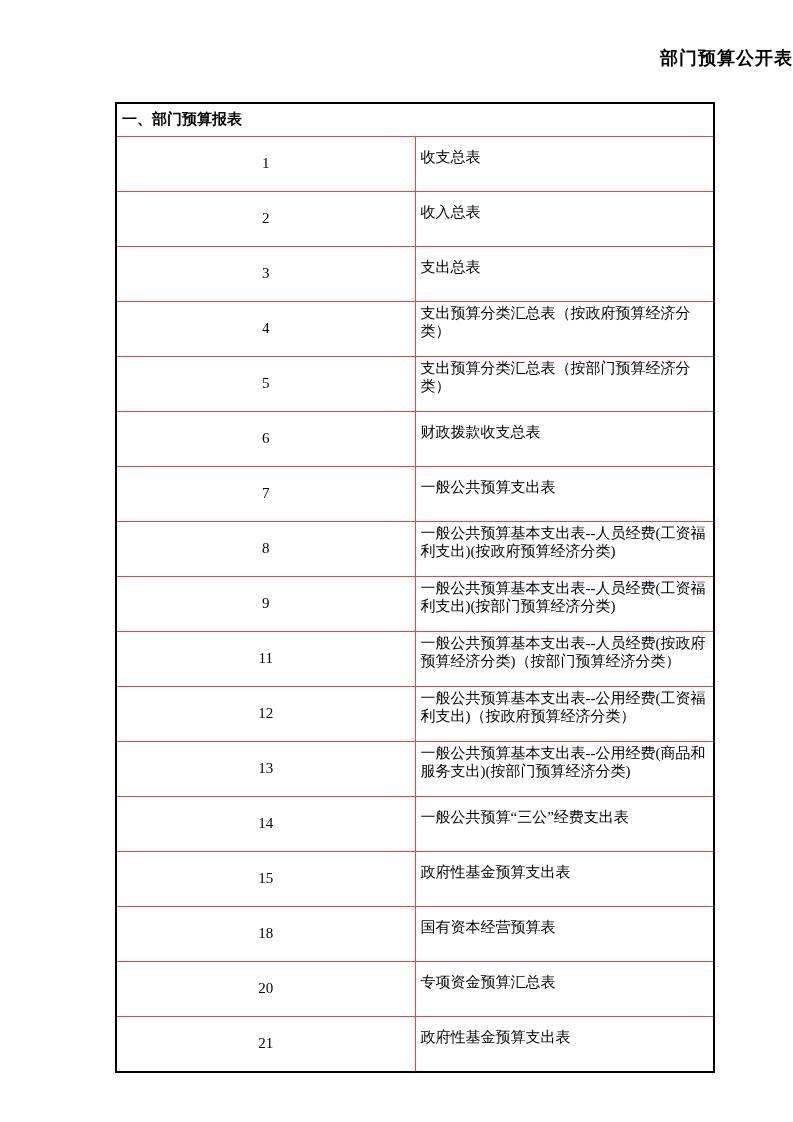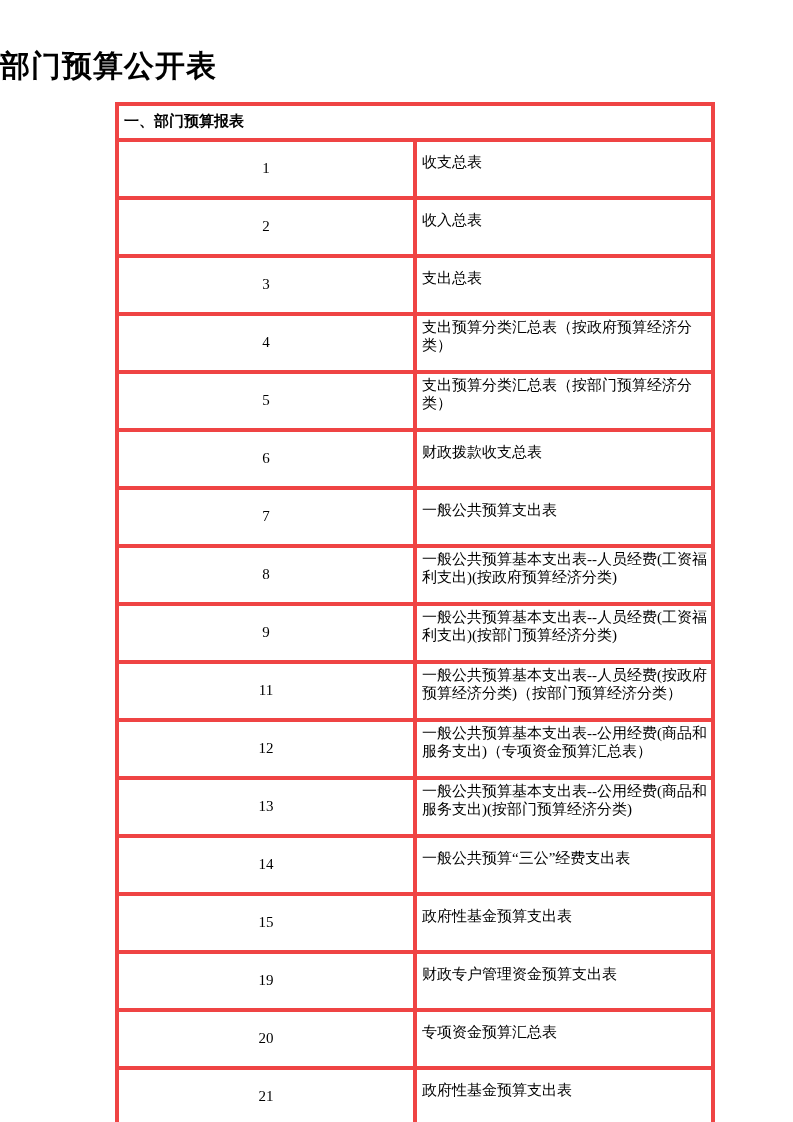--- a/index.html
+++ b/index.html
@@ -13,39 +13,39 @@
     height: 1122px;
     font-family: "Liberation Serif", "DejaVu Serif", serif;
     color: #000000;
     overflow: hidden;
   }
   .page-title {
     position: absolute;
     top: 46px;
     left: 0;
     width: 100%;
-    text-align: left;
-    font-size: 30px;
+    text-align: right;
+    font-size: 18px;
     font-weight: bold;
     letter-spacing: 1px;
     margin: 0;
   }
   .budget-table {
     position: absolute;
     left: 115px;
     top: 102px;
     width: 600px;
     border-collapse: collapse;
     table-layout: fixed;
     border: 2px solid #000000;
     font-size: 15px;
   }
   .budget-table th,
   .budget-table td {
-    border: 4px solid #ef4444;
+    border: 1px solid #ef4444;
     vertical-align: middle;
     line-height: 1.18;
     font-family: Liberation Serif, serif;
   }
   .budget-table th.section-header {
     height: 32px;
     text-align: left;
     font-weight: bold;
     font-size: 15px;
     padding: 0 4px 0 5px;
@@ -109,37 +109,37 @@
       <tr>
         <td class="num">9</td>
         <td class="label">一般公共预算基本支出表--人员经费(工资福利支出)(按部门预算经济分类)</td>
       </tr>
       <tr>
         <td class="num">11</td>
         <td class="label">一般公共预算基本支出表--人员经费(按政府预算经济分类)（按部门预算经济分类）</td>
       </tr>
       <tr>
         <td class="num">12</td>
-        <td class="label">一般公共预算基本支出表--公用经费(商品和服务支出)（专项资金预算汇总表）</td>
+        <td class="label">一般公共预算基本支出表--公用经费(工资福利支出)（按政府预算经济分类）</td>
       </tr>
       <tr>
         <td class="num">13</td>
         <td class="label">一般公共预算基本支出表--公用经费(商品和服务支出)(按部门预算经济分类)</td>
       </tr>
       <tr>
         <td class="num">14</td>
         <td class="label">一般公共预算“三公”经费支出表</td>
       </tr>
       <tr>
         <td class="num">15</td>
         <td class="label">政府性基金预算支出表</td>
       </tr>
       <tr>
-        <td class="num">19</td>
-        <td class="label">财政专户管理资金预算支出表</td>
+        <td class="num">18</td>
+        <td class="label">国有资本经营预算表</td>
       </tr>
       <tr>
         <td class="num">20</td>
         <td class="label">专项资金预算汇总表</td>
       </tr>
       <tr>
         <td class="num">21</td>
         <td class="label">政府性基金预算支出表</td>
       </tr>
     </tbody>

